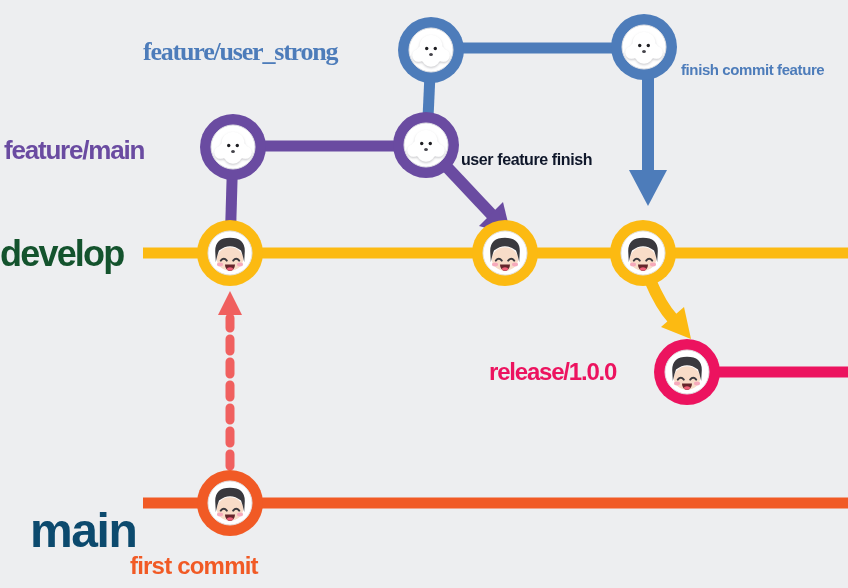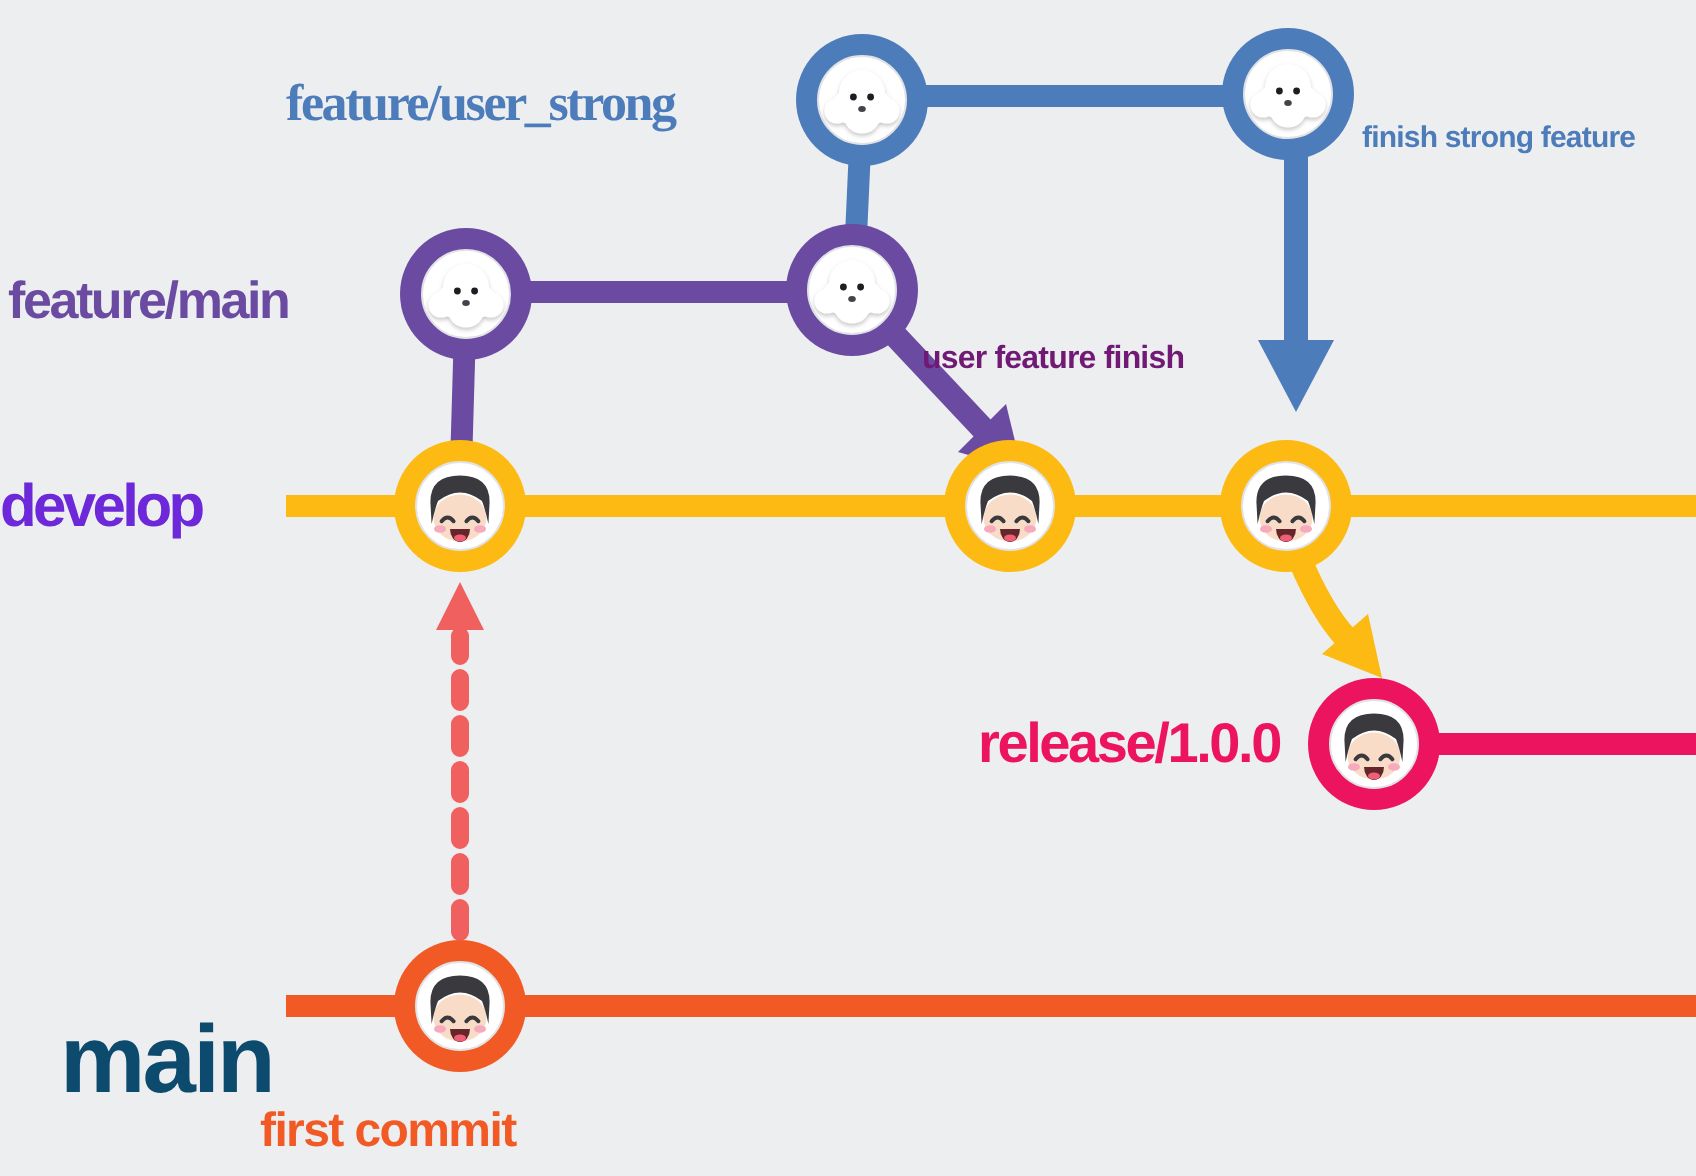--- a/index.html
+++ b/index.html
@@ -19,25 +19,25 @@
     position: absolute;
     font-weight: bold;
     white-space: nowrap;
     transform: translateY(-50%);
     line-height: 1;
   }
   .branch-label { letter-spacing: -1.2px; }
   .annotation   { letter-spacing: -0.4px; }
   #label-feature-user-strong { left: 143px; top: 52px;  font-size: 26px; color: #4d7cba; font-family: Liberation Serif, serif; }
   #label-feature-user        { left: 4px;   top: 150px; font-size: 26px; color: #6a4ba1; }
-  #label-develop             { left: 0px;   top: 254px; font-size: 30px; color: #6d28d9; letter-spacing: -1.8px; }
-  #label-release             { left: 489px; top: 372px; font-size: 28px; color: #ec135f; }
+  #label-develop             { left: 0px;   top: 254px; font-size: 36px; color: #14532d; letter-spacing: -1.8px; }
+  #label-release             { left: 489px; top: 372px; font-size: 24px; color: #ec135f; }
   #label-main                { left: 30px;  top: 531px; font-size: 48px; color: #0c4a6e; letter-spacing: -1.4px; }
   #ann-finish-strong-feature { left: 681px; top: 69px;  font-size: 15px; color: #4d7cba; }
-  #ann-user-feature-finish   { left: 461px; top: 180px; font-size: 16px; color: #701a75; }
+  #ann-user-feature-finish   { left: 461px; top: 160px; font-size: 16px; color: #0f172a; }
   #ann-first-commit          { left: 130px; top: 566px; width: 200px; text-align: left; font-size: 24px; color: #f15a25; letter-spacing: -0.8px; }
 </style>
 </head>
 <body>
 
 <div class="canvas">
 
   <svg width="848" height="588" viewBox="0 0 848 588">
     <defs>
       <filter id="soft-shadow" x="-50%" y="-50%" width="200%" height="200%">
@@ -149,17 +149,17 @@
       <use href="#person-avatar"></use>
     </g>
   </svg>
 
   <div class="label branch-label" id="label-feature-user-strong">feature/user_strong</div>
   <div class="label branch-label" id="label-feature-user">feature/main</div>
   <div class="label branch-label" id="label-develop">develop</div>
   <div class="label branch-label" id="label-release">release/1.0.0</div>
   <div class="label branch-label" id="label-main">main</div>
 
-  <div class="label annotation" id="ann-finish-strong-feature">finish strong feature</div>
+  <div class="label annotation" id="ann-finish-strong-feature">finish commit feature</div>
   <div class="label annotation" id="ann-user-feature-finish">user feature finish</div>
   <div class="label annotation" id="ann-first-commit">first commit</div>
 
 </div>
 
 </body></html>

